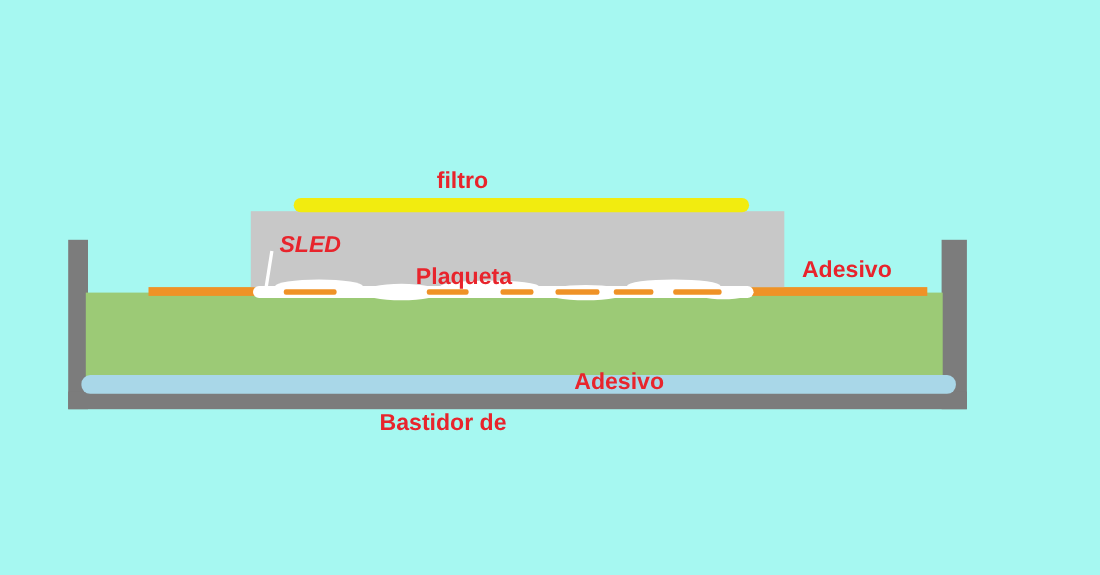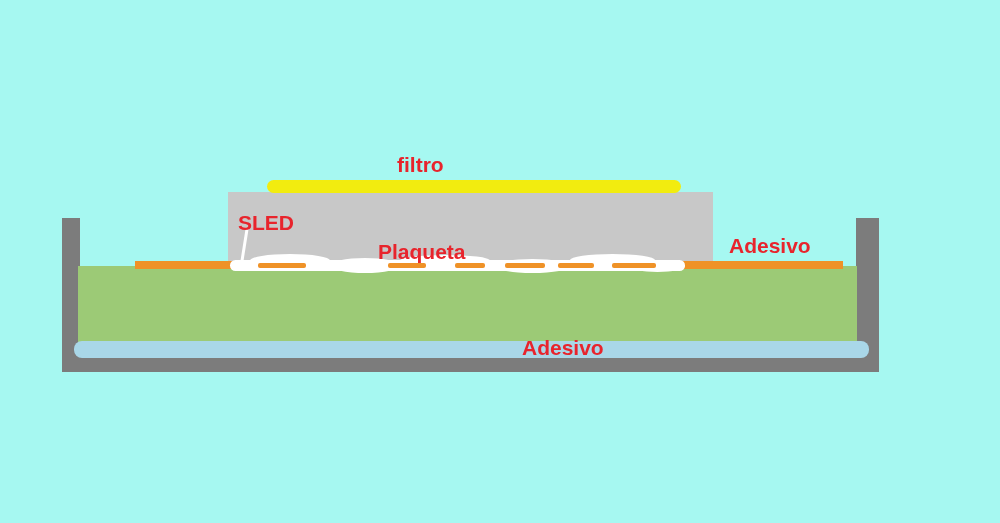--- a/index.html
+++ b/index.html
@@ -35,21 +35,21 @@
   .d4{left:505px;width:40px;}
   .d5{left:558px;width:36px;}
   .d6{left:612px;width:44px;}
   
   .filter{position:absolute;left:267px;top:180px;width:414px;height:13px;background:#F2EC0F;border-radius:7px;}
   
   .adhesive{position:absolute;left:74px;top:341px;width:795px;height:17px;background:#A9D7E8;border-radius:8px;}
   
   .lbl{position:absolute;color:#E8242C;font-weight:bold;font-size:21px;white-space:nowrap;}
   .lbl-filtro   {left:397px;top:153px;}
-  .lbl-sled     {left:238px;top:211px;}
+  .lbl-sled     {left:254px;top:211px;font-style:italic;}
   .lbl-soldadura{left:378px;top:240px;}
   .lbl-impreso  {left:729px;top:234px;}
   .lbl-plaqueta {left:299px;top:298px;}
   .lbl-adesivo  {left:522px;top:336px;}
   .lbl-bastidor {left:345px;top:371px;line-height:27px;}
 </style>
 </head>
 <body>
 
 <div class="canvas">
@@ -83,15 +83,16 @@
   <div class="filter"></div>
 
   <div class="adhesive"></div>
 
   <div class="lbl lbl-filtro">filtro</div>
   <div class="lbl lbl-sled">SLED</div>
   <div class="lbl lbl-soldadura">Plaqueta</div>
   <div class="lbl lbl-impreso">Adesivo</div>
   <div class="lbl lbl-adesivo">Adesivo</div>
   <div class="lbl lbl-bastidor">
+    <div>Bastidor de</div>
   </div>
 
 </div>
 
 </body></html>

